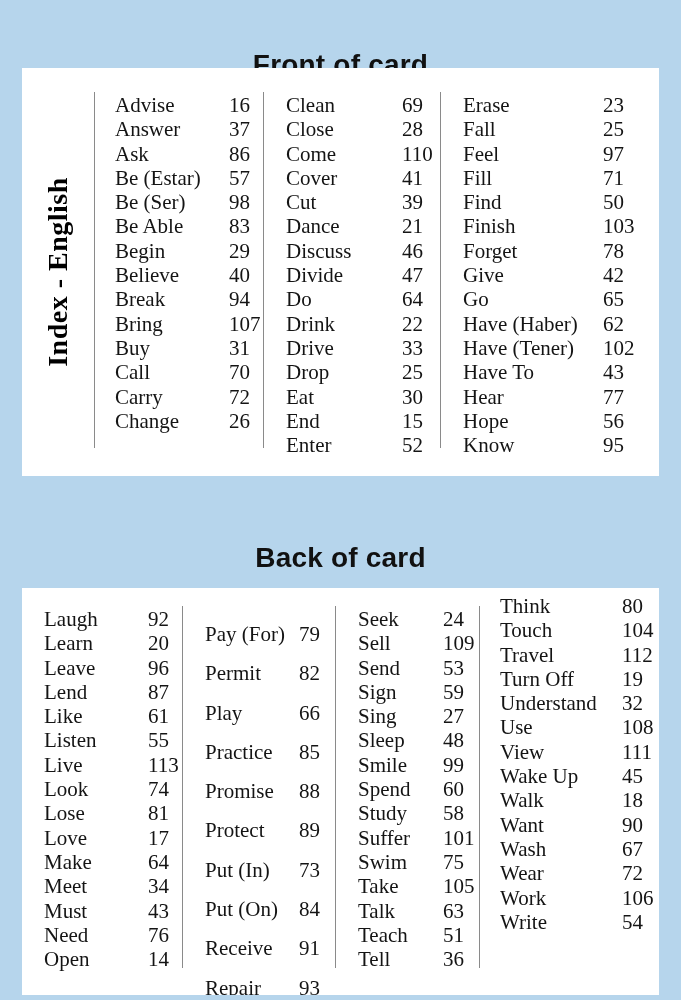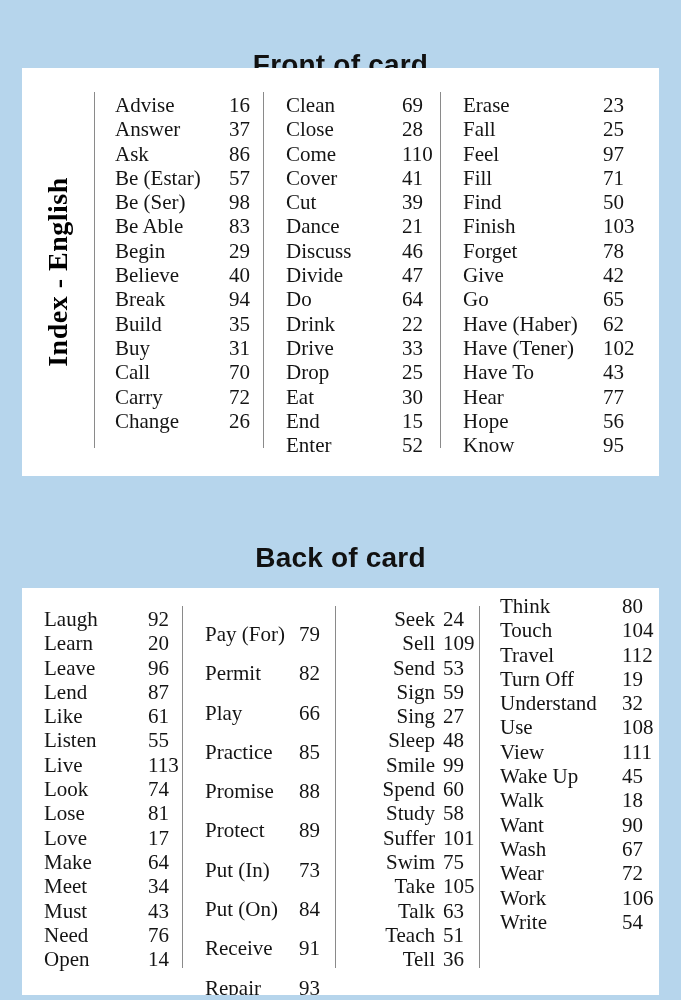--- a/index.html
+++ b/index.html
@@ -126,21 +126,21 @@
   #front-col-2 { flex: 0 0 176px; padding-left: 22px; padding-top: 25px; box-sizing: border-box; }
   #front-col-2 .num { width: 38px; }
   #front-col-3 { flex: 0 0 200px; padding-left: 22px; padding-top: 25px; box-sizing: border-box; }
   #front-col-3 .num { width: 38px; }
 
   
   #back-col-1 { flex: 0 0 160px; padding-left: 22px; padding-top: 19px; box-sizing: border-box; }
   #back-col-1 .num { width: 34px; }
   #back-col-2 { flex: 0 0 152px; padding-left: 22px; padding-top: 19px; box-sizing: border-box; }
   #back-col-2 .num { width: 36px; margin-top: 15px; }
-  #back-col-3 { flex: 0 0 143px; padding-left: 22px; padding-top: 19px; box-sizing: border-box; align-items: flex-end; }
+  #back-col-3 { flex: 0 0 143px; padding-left: 22px; padding-top: 19px; box-sizing: border-box; }
   #back-col-3 .num { width: 36px; }
   #back-col-4 { flex: 0 0 178px; padding-left: 20px; padding-top: 6px; box-sizing: border-box; }
   #back-col-4 .num { width: 36px; }
 </style>
 </head>
 <body>
 
 <h2 class="section-heading" id="heading-front">Front of card</h2>
 
 <div class="card" id="card-front">
@@ -180,22 +180,22 @@
         </div>
         <div class="entry">
           <span class="term">Believe</span>
           <span class="num">40</span>
         </div>
         <div class="entry">
           <span class="term">Break</span>
           <span class="num">94</span>
         </div>
         <div class="entry">
-          <span class="term">Build</span>
-          <span class="num">35</span>
+          <span class="term">Bring</span>
+          <span class="num">107</span>
         </div>
         <div class="entry">
           <span class="term">Buy</span>
           <span class="num">31</span>
         </div>
         <div class="entry">
           <span class="term">Call</span>
           <span class="num">70</span>
         </div>
         <div class="entry">

